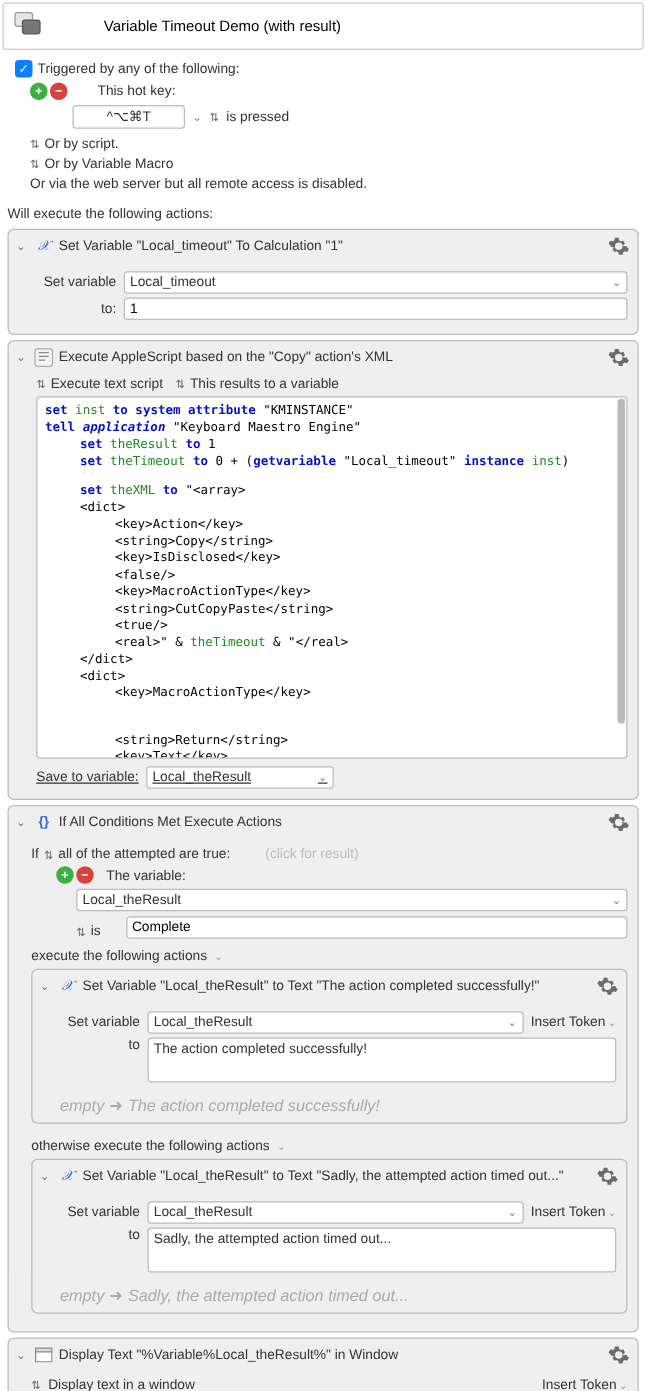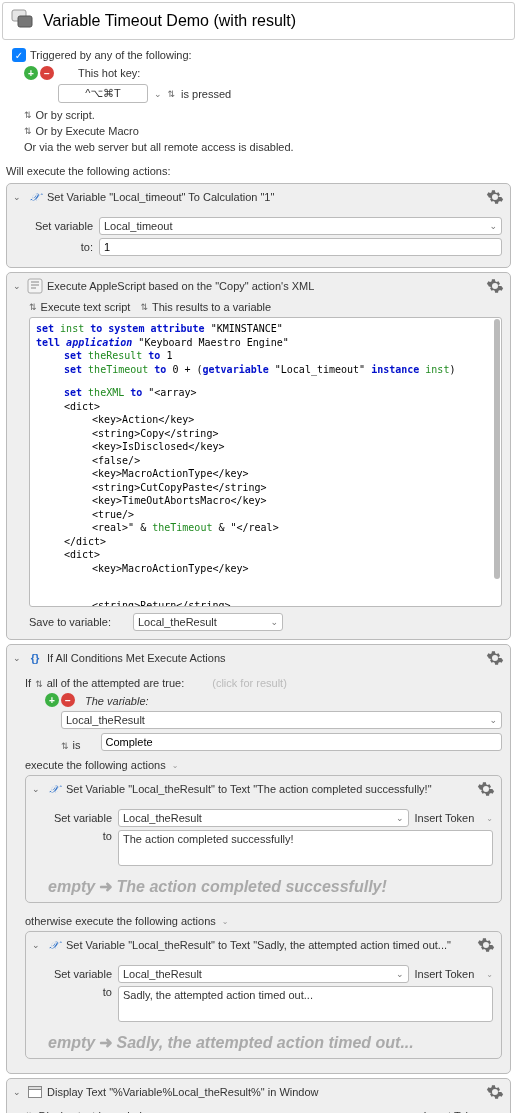--- a/index.html
+++ b/index.html
@@ -1,19 +1,19 @@
 <!DOCTYPE html>
 <html><head>
 <meta charset="utf-8">
 <style>
 * { box-sizing: border-box; margin: 0; padding: 0; }
 body { font-family: -apple-system, "Helvetica Neue", Arial, sans-serif; font-size: 11px; color: #333; background: #fff; width: 517px; }
 .header-row { display: flex; align-items: center; padding: 4px 6px; border: 1px solid #ccc; border-radius: 3px; margin: 2px; }
 .macro-icon { width: 28px; height: 28px; margin-right: 6px; display:flex; align-items:center; justify-content:center; }
-.macro-title-input { flex: 1; border: none; font-size: 16px; outline: none; }
+.macro-title-input { flex: 1; border: none; font-size: 12px; outline: none; margin-left: 40px; }
 .section { padding: 4px 8px; }
 .trigger-header { display: flex; align-items: center; gap: 4px; font-size: 11px; padding: 2px 0 2px 4px;}
 .checkbox-blue { width: 14px; height: 14px; background: #0a7fff; border-radius: 3px; display: inline-flex; align-items:center; justify-content:center; color:#fff; font-size:10px; }
 .add-remove { display: inline-flex; gap: 2px; align-items:center; margin-left: 12px; }
 .add-btn { width: 14px; height: 14px; background: #3cb043; border-radius: 50%; color: #fff; display:flex; align-items:center; justify-content:center; font-size:10px; font-weight:bold; cursor:pointer; }
 .remove-btn { width: 14px; height: 14px; background: #d9413b; border-radius: 50%; color: #fff; display:flex; align-items:center; justify-content:center; font-size:10px; font-weight:bold; cursor:pointer; }
 .hotkey-row { display:flex; align-items:center; gap:6px; padding: 4px 0 4px 50px; }
 .hotkey-field { width: 90px; border: 1px solid #bbb; border-radius: 3px; padding: 2px 4px; text-align: center; font-size: 11px; }
 .popup-arrow { font-size: 9px; color: #777; cursor:pointer; }
 .up-down { font-size: 9px; color: #666; cursor:default; }
@@ -29,32 +29,32 @@
 .form-row { display: flex; align-items: center; gap: 6px; margin: 3px 0; }
 .form-label { font-size: 11px; min-width: 64px; text-align: right; }
 .combo { flex: 1; border: 1px solid #bbb; border-radius: 3px; padding: 2px 4px; font-size: 11px; background: #fff; display:flex; align-items:center; justify-content:space-between; }
 .text-input { flex: 1; border: 1px solid #bbb; border-radius: 3px; padding: 2px 4px; font-size: 11px; background: #fff; }
 .sub-header-row { display:flex; align-items:center; gap:4px; padding: 2px 6px 2px 22px; font-size:11px; }
 .script-area { border: 1px solid #bbb; border-radius: 3px; background: #fff; margin: 2px 8px 6px 22px; padding: 4px 6px; font-family: Menlo, Monaco, monospace; font-size: 10px; line-height: 1.35; position: relative; max-height: 290px; overflow: hidden; }
 .script-scrollbar { position: absolute; right: 1px; top: 1px; width: 6px; height: 260px; background: #bbb; border-radius: 3px; }
 .kw-blue { color: #0210cb; font-weight: bold; }
 .kw-green { color: #1f8a1f; }
 .kw-black { color: #000; }
-.save-row { display:flex; align-items:center; gap:22px; padding: 0 8px 8px 22px; }
+.save-row { display:flex; align-items:center; gap:6px; padding: 0 8px 8px 22px; text-decoration: underline; }
 .cond-body { padding: 4px 8px 8px 18px; }
 .cond-line { display:flex; align-items:flex-end; gap:4px; font-size:11px; padding: 2px 0; }
 .click-result { color: #bbb; margin-left: 24px; }
 .sub-actions-label { font-size:11px; padding: 6px 0 2px 0; display:flex; align-items:center; gap:6px; }
 .chev-down-sm { font-size:8px; color:#999; }
 .nested-box { border: 1px solid #bbb; border-radius: 5px; background: #efefef; margin: 2px 0 6px 0; }
-.empty-hint { color: #aaa; font-style: italic; padding: 0 0 6px 22px; font-size: 16px; display:flex; align-items:center; gap:4px;font-weight:bold; }
+.empty-hint { color: #aaa; font-style: italic; padding: 0 0 6px 22px; font-size: 13px; display:flex; align-items:center; gap:4px; }
 .arrow-right { color:#aaa; font-style: normal; }
 .display-body { padding: 2px 8px 8px 18px; }
 .textarea { width: 100%; border: 1px solid #bbb; border-radius: 3px; background: #fff; padding: 4px; font-size: 11px; min-height: 48px; }
-.insert-token { font-size:11px; color:#333; cursor:pointer; display:flex; align-items:center; gap:12px; }
+.insert-token { font-size:11px; color:#333; cursor:pointer; display:flex; align-items:center; gap:2px; }
 .flex-spacer { flex: 1; }
 .pad-indent { padding-left: 36px; }
 svg.gear-svg { width: 18px; height: 18px; }
 svg.gear-svg path { fill: #6b6b6b; }
 </style>
 </head>
 <body>
 
 <div class="header-row">
   <div class="macro-icon">
@@ -83,21 +83,21 @@
     <span class="popup-arrow">⌄</span>
     <span class="up-down">⇅</span>
     <span>is pressed</span>
   </div>
   <div class="trigger-line">
       <span class="up-down">⇅</span>
       <span>Or by script.</span>
     </div>
   <div class="trigger-line">
       <span class="up-down">⇅</span>
-      <span>Or by Execute Macro</span>
+      <span>Or by Variable Macro</span>
     </div>
   <div class="trigger-line" style="padding-left:16px;">
       <span>Or via the web server but all remote access is disabled.</span>
     </div>
 </div>
 
 <div class="will-execute">Will execute the following actions:</div>
 
 <div class="action-box">
   <div class="action-header">
@@ -151,21 +151,20 @@
     <div style="padding-left:28px;"><span class="kw-blue">set </span><span class="kw-green">theTimeout</span><span class="kw-blue"> to </span><span class="kw-black">0</span><span class="kw-black"> + (</span><span class="kw-blue">getvariable</span><span class="kw-black"> "Local_timeout" </span><span class="kw-blue">instance</span><span class="kw-green"> inst</span><span class="kw-black">)</span></div>
     <div style="height:10px;"></div>
     <div style="padding-left:28px;"><span class="kw-blue">set </span><span class="kw-green">theXML</span><span class="kw-blue"> to </span><span class="kw-black">"&lt;array&gt;</span></div>
     <div style="padding-left:28px;"><span class="kw-black">&lt;dict&gt;</span></div>
     <div style="padding-left:56px;"><span class="kw-black">&lt;key&gt;Action&lt;/key&gt;</span></div>
     <div style="padding-left:56px;"><span class="kw-black">&lt;string&gt;Copy&lt;/string&gt;</span></div>
     <div style="padding-left:56px;"><span class="kw-black">&lt;key&gt;IsDisclosed&lt;/key&gt;</span></div>
     <div style="padding-left:56px;"><span class="kw-black">&lt;false/&gt;</span></div>
     <div style="padding-left:56px;"><span class="kw-black">&lt;key&gt;MacroActionType&lt;/key&gt;</span></div>
     <div style="padding-left:56px;"><span class="kw-black">&lt;string&gt;CutCopyPaste&lt;/string&gt;</span></div>
-    <div style="padding-left:56px;"><span class="kw-black">&lt;key&gt;TimeOutAbortsMacro&lt;/key&gt;</span></div>
     <div style="padding-left:56px;"><span class="kw-black">&lt;true/&gt;</span></div>
     <div style="padding-left:56px;"><span class="kw-black">&lt;real&gt;" &amp; </span><span class="kw-green">theTimeout</span><span class="kw-black"> &amp; "&lt;/real&gt;</span></div>
     <div style="padding-left:28px;"><span class="kw-black">&lt;/dict&gt;</span></div>
     <div style="padding-left:28px;"><span class="kw-black">&lt;dict&gt;</span></div>
     <div style="padding-left:56px;"><span class="kw-black">&lt;key&gt;MacroActionType&lt;/key&gt;</span></div>
     <div style="padding-left:56px;margin-top:24px;"><span class="kw-black">&lt;string&gt;Return&lt;/string&gt;</span></div>
     <div style="padding-left:56px;"><span class="kw-black">&lt;key&gt;Text&lt;/key&gt;</span></div>
 
   </div>
   <div class="save-row">
@@ -191,21 +190,21 @@
       <span>If</span>
       <span class="up-down">⇅</span>
       <span>all of the attempted are true:</span>
       <span class="click-result">(click for result)</span>
     </div>
     <div class="cond-line" style="padding-left:8px;">
       <span class="add-remove">
         <span class="add-btn">+</span>
         <span class="remove-btn">−</span>
       </span>
-      <span style="margin-left:6px;font-style:italic;">The variable:</span>
+      <span style="margin-left:6px;">The variable:</span>
     </div>
     <div class="cond-line pad-indent">
       <div class="combo">
           <span>Local_theResult</span>
           <span class="popup-arrow">⌄</span>
         </div>
     </div>
     <div class="cond-line pad-indent">
       <span class="up-down">⇅</span>
       <span>is</span>

